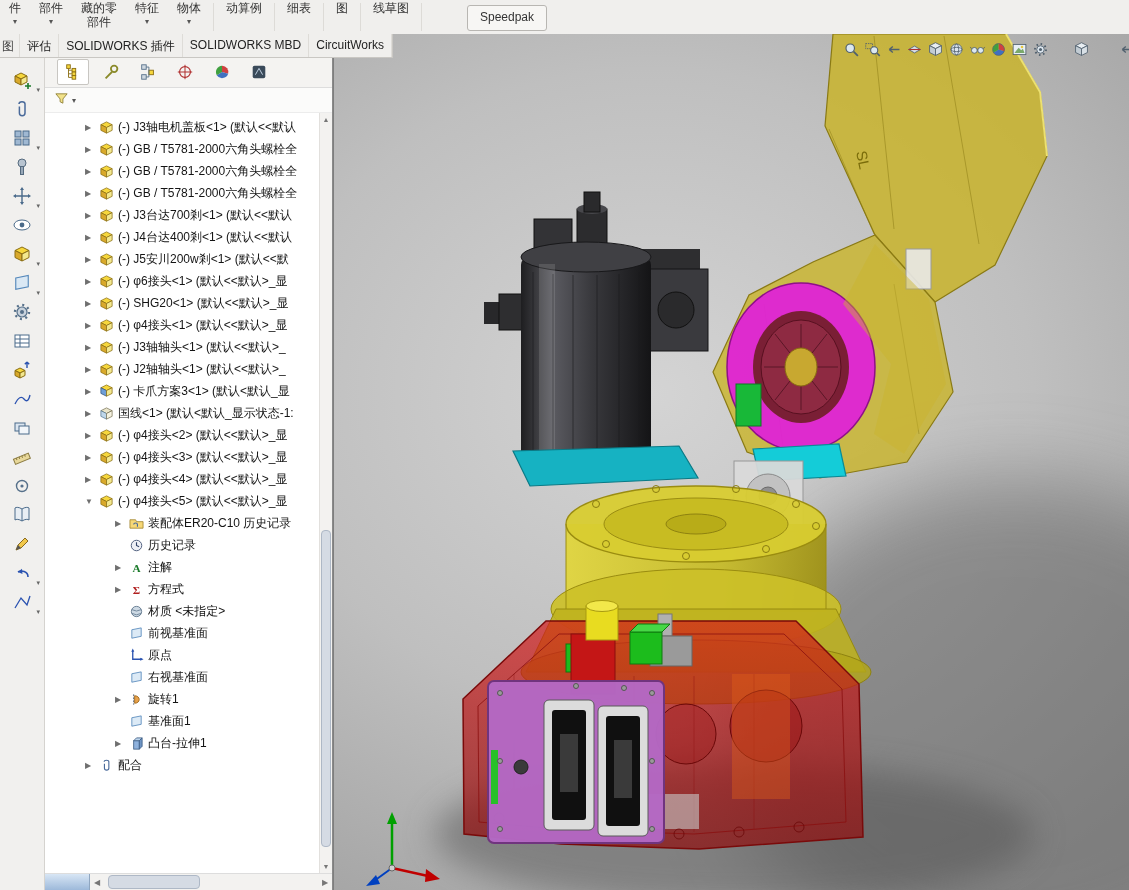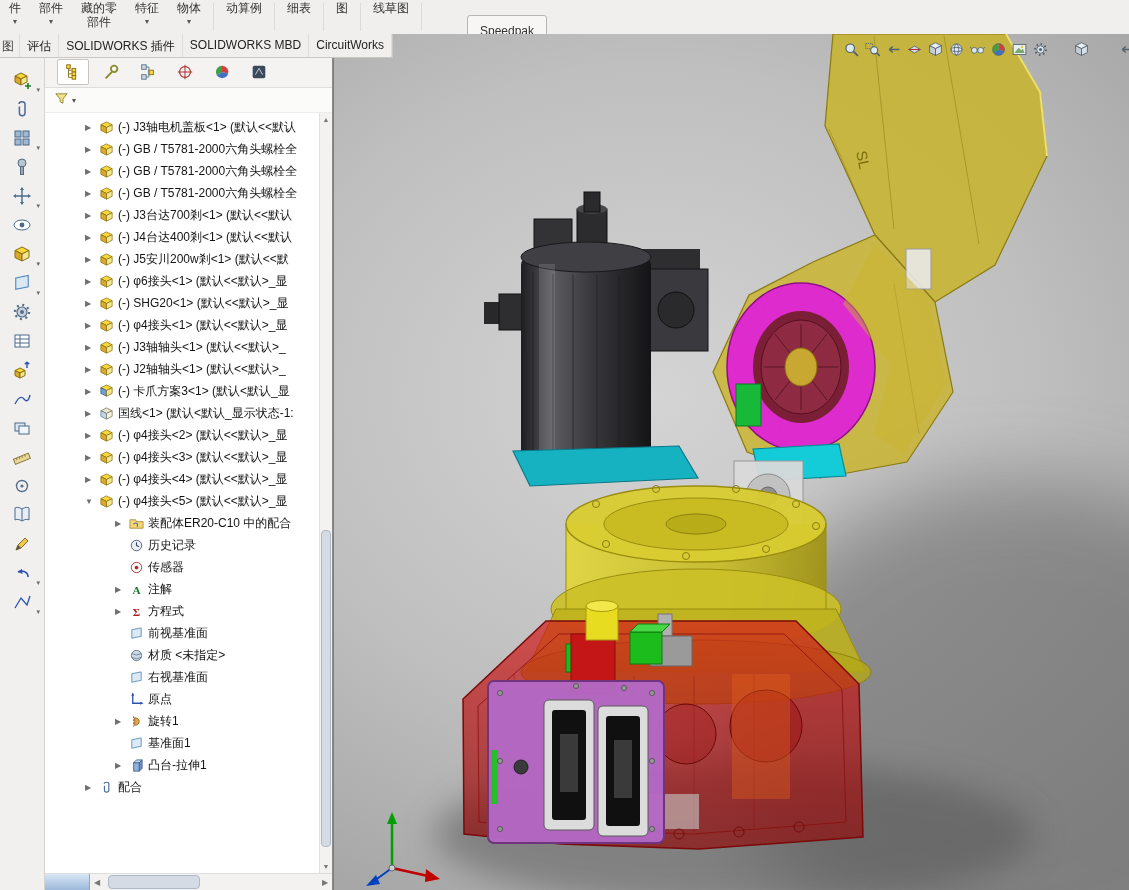--- a/index.html
+++ b/index.html
@@ -6,22 +6,22 @@
   body{width:1129px;height:890px;overflow:hidden;position:relative;
        font-family:"Liberation Sans",sans-serif;background:#d4d0c8;color:#222;}
 
   
   .ribbon{position:absolute;left:0;top:0;width:1129px;height:34px;background:#f0efed;
           border-bottom:1px solid #d8d6d2;display:flex;align-items:stretch;overflow:hidden;}
   .ribbon-item{position:relative;padding:2px 9px 0;font-size:12px;color:#333;display:flex;
                flex-direction:column;align-items:center;justify-content:flex-start;cursor:default;}
   .ribbon-item .rlabel{white-space:pre-line;text-align:center;line-height:1.15;max-width:60px;}
   .ribbon-item .caret{font-size:8px;color:#555;margin-top:1px;}
-  .ribbon-item.boxed{border:1px solid #b8b6b2;border-radius:3px;margin:15px 6px 3px 42px;
-                     justify-content:center;background:#f7f6f4;padding:16px 12px;}
+  .ribbon-item.boxed{border:1px solid #b8b6b2;border-radius:3px;margin:5px 6px 3px 42px;
+                     justify-content:center;background:#f7f6f4;padding:8px 12px;}
   .ribbon-sep{width:1px;background:#dddbd7;margin:3px 3px;}
 
   
   .tabbar{position:absolute;left:0;top:34px;width:392px;height:23px;background:#f0efed;
           border-bottom:1px solid #c9c7c3;border-right:1px solid #c9c7c3;display:flex;z-index:6;}
   .tab{padding:4px 7px 3px;font-size:12px;color:#222;border-right:1px solid #dedcd8;white-space:nowrap;}
   .tab.partial{width:22px;padding:4px 2px 3px;overflow:hidden;color:#444;}
 
   
   .left-toolbar{position:absolute;left:0;top:57px;width:45px;height:833px;background:#f1f0ee;
@@ -516,98 +516,88 @@
           <span class="tl">(-) φ4接头&lt;5&gt; (默认&lt;&lt;默认&gt;_显</span>
         </div>
         <div class="tree-row lvl1">
           <span class="tw">▶</span>
           <span class="ti">
             <svg viewBox="0 0 16 16">
               <path d="M1 5 L1 13 L15 13 L15 6 L8 6 L7 4 L1 4 Z" fill="#f7d877" stroke="#9a7b22" stroke-width=".8"></path>
               <path d="M5 9 C5 7 9 7 9 9 L9 11.5" fill="none" stroke="#4a6a9a" stroke-width="1.2"></path>
             </svg>
           </span>
-          <span class="tl">装配体ER20-C10 中的配合</span>
+          <span class="tl">装配体ER20-C10 历史记录</span>
         </div>
         <div class="tree-row lvl1">
           <span class="tw hid">▶</span>
           <span class="ti">
             <svg viewBox="0 0 16 16">
               <circle cx="8" cy="8" r="5.6" fill="#eef0f6" stroke="#4a5a7a"></circle>
               <path d="M8 4.5 L8 8 L10.8 9.4" fill="none" stroke="#33456a" stroke-width="1.2"></path>
             </svg>
           </span>
           <span class="tl">历史记录</span>
         </div>
         <div class="tree-row lvl1">
-          <span class="tw hid">▶</span>
-          <span class="ti">
-            <svg viewBox="0 0 16 16">
-              <circle cx="8" cy="8" r="5.5" fill="#fdfdfd" stroke="#b03030"></circle>
-              <circle cx="8" cy="8" r="2" fill="#b03030"></circle>
-            </svg>
-          </span>
-          <span class="tl">传感器</span>
-        </div>
-        <div class="tree-row lvl1">
           <span class="tw">▶</span>
           <span class="ti">
             <svg viewBox="0 0 16 16">
               <text x="8" y="12.5" font-size="12" text-anchor="middle" fill="#1a7a2a" font-family="Liberation Serif,serif" font-weight="bold">A</text>
             </svg>
           </span>
           <span class="tl">注解</span>
         </div>
         <div class="tree-row lvl1">
           <span class="tw">▶</span>
           <span class="ti">
             <svg viewBox="0 0 16 16">
               <text x="8" y="12.5" font-size="12" text-anchor="middle" fill="#b02020" font-family="Liberation Serif,serif" font-weight="bold">Σ</text>
             </svg>
           </span>
           <span class="tl">方程式</span>
-        </div>
-        <div class="tree-row lvl1">
-          <span class="tw hid">▶</span>
-          <span class="ti">
-            <svg viewBox="0 0 16 16">
-              <polygon points="3,4 13,2 13,11 3,13" fill="#d6e6f5" fill-opacity=".85" stroke="#5588bb" stroke-width=".9"></polygon>
-            </svg>
-          </span>
-          <span class="tl">前视基准面</span>
         </div>
         <div class="tree-row lvl1">
           <span class="tw hid">▶</span>
           <span class="ti">
             <svg viewBox="0 0 16 16">
               <circle cx="8" cy="8" r="5.5" fill="#cdd9e4" stroke="#5a7288" stroke-width=".9"></circle>
               <path d="M3 6 Q8 9 13 6 M3 10 Q8 13 13 10" fill="none" stroke="#5a7288" stroke-width=".8"></path>
             </svg>
           </span>
           <span class="tl">材质 &lt;未指定&gt;</span>
         </div>
         <div class="tree-row lvl1">
           <span class="tw hid">▶</span>
           <span class="ti">
             <svg viewBox="0 0 16 16">
               <polygon points="3,4 13,2 13,11 3,13" fill="#d6e6f5" fill-opacity=".85" stroke="#5588bb" stroke-width=".9"></polygon>
             </svg>
           </span>
-          <span class="tl">右视基准面</span>
+          <span class="tl">前视基准面</span>
         </div>
         <div class="tree-row lvl1">
           <span class="tw hid">▶</span>
           <span class="ti">
             <svg viewBox="0 0 16 16">
               <path d="M4 2.5 L4 12 L14 12" fill="none" stroke="#2a52b0" stroke-width="1.4"></path>
               <polygon points="4,0.5 2.4,4 5.6,4" fill="#2a52b0"></polygon>
               <polygon points="15.5,12 12,10.4 12,13.6" fill="#2a52b0"></polygon>
             </svg>
           </span>
           <span class="tl">原点</span>
+        </div>
+        <div class="tree-row lvl1">
+          <span class="tw hid">▶</span>
+          <span class="ti">
+            <svg viewBox="0 0 16 16">
+              <polygon points="3,4 13,2 13,11 3,13" fill="#d6e6f5" fill-opacity=".85" stroke="#5588bb" stroke-width=".9"></polygon>
+            </svg>
+          </span>
+          <span class="tl">右视基准面</span>
         </div>
         <div class="tree-row lvl1">
           <span class="tw">▶</span>
           <span class="ti">
             <svg viewBox="0 0 16 16">
               <path d="M5 2.5 L5 13.5" stroke="#4a5568" stroke-dasharray="2 1.2"></path>
               <path d="M6 4 C12.5 4 12.5 12 6 12 Z" fill="#e8a24a" stroke="#9a6215" stroke-width=".9"></path>
             </svg>
           </span>
           <span class="tl">旋转1</span>

